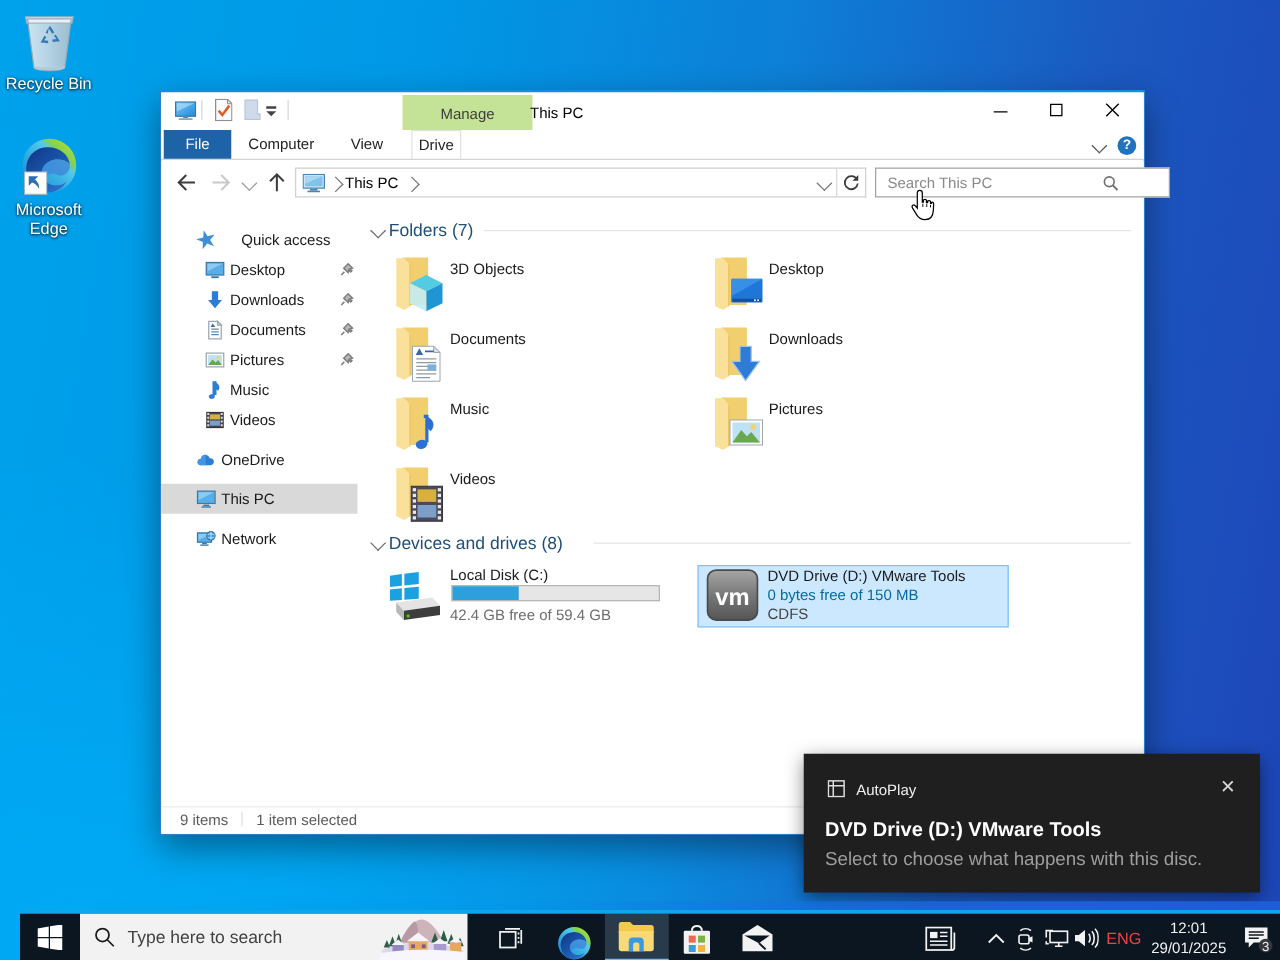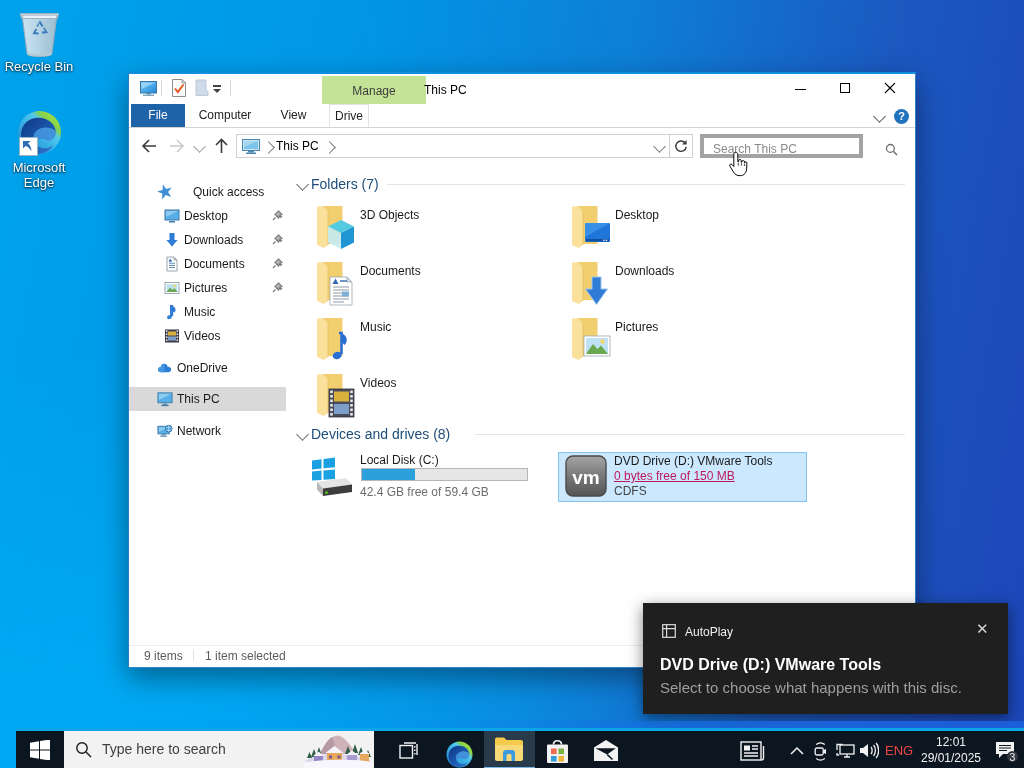--- a/index.html
+++ b/index.html
@@ -164,21 +164,21 @@
       <div class="chev" style="left:418px;top:7px;border-color:#777;"></div>
     </div>
 
     <div style="position:absolute;left:541px;top:5px;width:23px;height:24px;border:1px solid #d0d0d0;border-left:none;background:#fff;">
       <svg style="position:absolute;left:4px;top:4px;" width="14" height="14" viewBox="0 0 14 14">
         <path d="M11.5 4.5 A5.2 5.2 0 1 0 12.2 7.8" stroke="#3b3b3b" stroke-width="1.4" fill="none"></path>
         <path d="M12.6 1 L12.6 5.6 L8 5.6 Z" fill="#3b3b3b"></path>
       </svg>
     </div>
 
-    <div style="position:absolute;left:571px;top:5px;width:163px;height:24px;border:4px solid #a3a3a3;background:#fff;">
+    <div style="position:absolute;left:571px;top:5px;width:236px;height:24px;border:1px solid #a3a3a3;background:#fff;">
       <div style="position:absolute;left:9px;top:4px;font-size:12px;color:#8a8a8a;">Search This PC</div>
       <svg style="position:absolute;left:181px;top:5px;" width="13" height="13" viewBox="0 0 13 13">
         <circle cx="5.4" cy="5.4" r="3.9" stroke="#6d6d6d" stroke-width="1.3" fill="none"></circle>
         <path d="M8.3 8.3 L12 12" stroke="#6d6d6d" stroke-width="1.5"></path>
       </svg>
     </div>
 
     <svg style="position:absolute;left:599px;top:22px;z-index:50;" width="20" height="26" viewBox="0 0 18.5 24">
       <path d="M7.2 1.2 C8.3 1.2 9.1 2 9.1 3.1 L9.1 9.9 L9.9 9.9 L9.9 8.7 C9.9 7.6 12.2 7.6 12.2 8.7 L12.2 10.3 L13 10.3 L13 9.5 C13 8.5 15.2 8.5 15.2 9.6 L15.2 10.9 L15.9 10.9 L15.9 10.5 C15.9 9.6 17.5 9.7 17.5 11 L17.3 15.8 C17.1 20.2 14.9 22.8 11.2 22.8 C7.9 22.8 6.4 21.7 5 19.3 L1.7 13.9 C0.9 12.6 2.7 11.3 3.8 12.5 L5.4 14.3 L5.4 3.1 C5.4 2 6.1 1.2 7.2 1.2 Z" fill="#fff" stroke="#000" stroke-width="0.9"></path>
       <path d="M9.5 13.5 L9.5 11 M12.4 13.5 L12.4 11.3 M15.2 13.8 L15.2 11.9" stroke="#000" stroke-width="0.7" fill="none"></path>
@@ -429,21 +429,21 @@
               <linearGradient id="vmg" x1="0" y1="0" x2="0" y2="1">
                 <stop offset="0" stop-color="#a6a6a6"></stop>
                 <stop offset="0.5" stop-color="#787878"></stop>
                 <stop offset="1" stop-color="#555"></stop>
               </linearGradient>
             </defs>
           <rect x="1" y="1" width="40" height="40" rx="7" fill="url(#vmg)" stroke="#4a4a4a" stroke-width="1.4"></rect>
           <text x="21" y="29" font-size="19" font-weight="bold" fill="#fff" text-anchor="middle" font-family="Liberation Sans">vm</text>
         </svg>
         <div class="item-label" style="left:55px;top:1px;">DVD Drive (D:) VMware Tools</div>
-        <div class="item-sub" style="left:55px;top:16px;color:#be185d;text-decoration:underline;">0 bytes free of 150 MB</div>
+        <div class="item-sub" style="left:55px;top:16px;color:#0369a1;">0 bytes free of 150 MB</div>
         <div class="item-sub" style="left:55px;top:31px;color:#444;">CDFS</div>
       </div>
     </div>
   </div>
   <div id="statusbar">
     <span style="position:absolute;left:15px;top:3px;">9 items</span>
     <span style="position:absolute;left:63px;top:1px;color:#e0e0e0;">|</span>
     <span style="position:absolute;left:76px;top:3px;">1 item selected</span>
   </div>
 </div>

